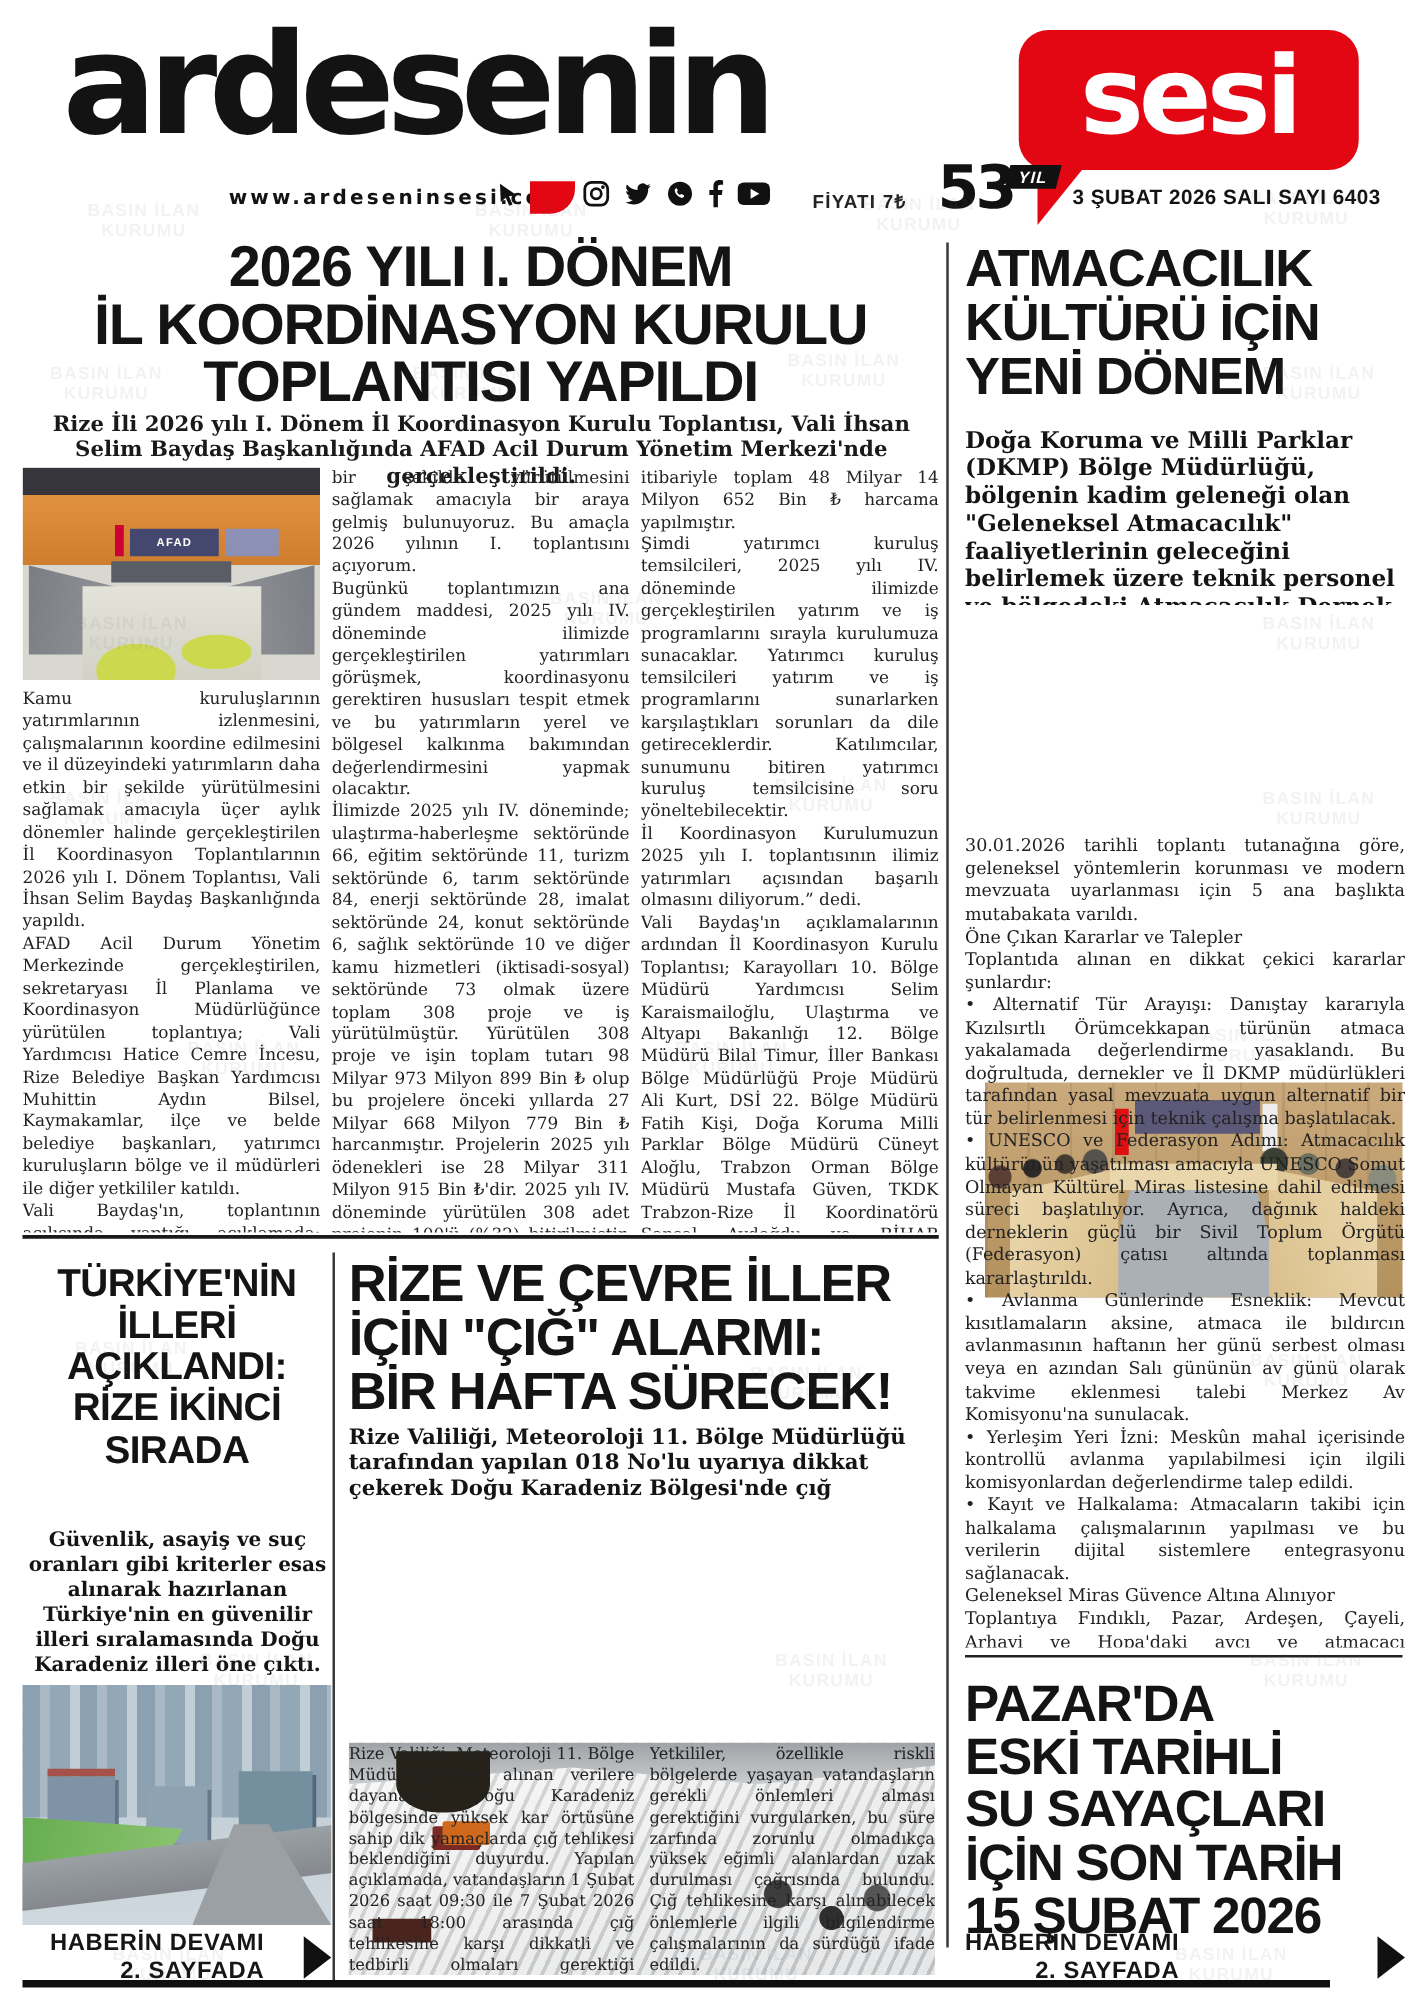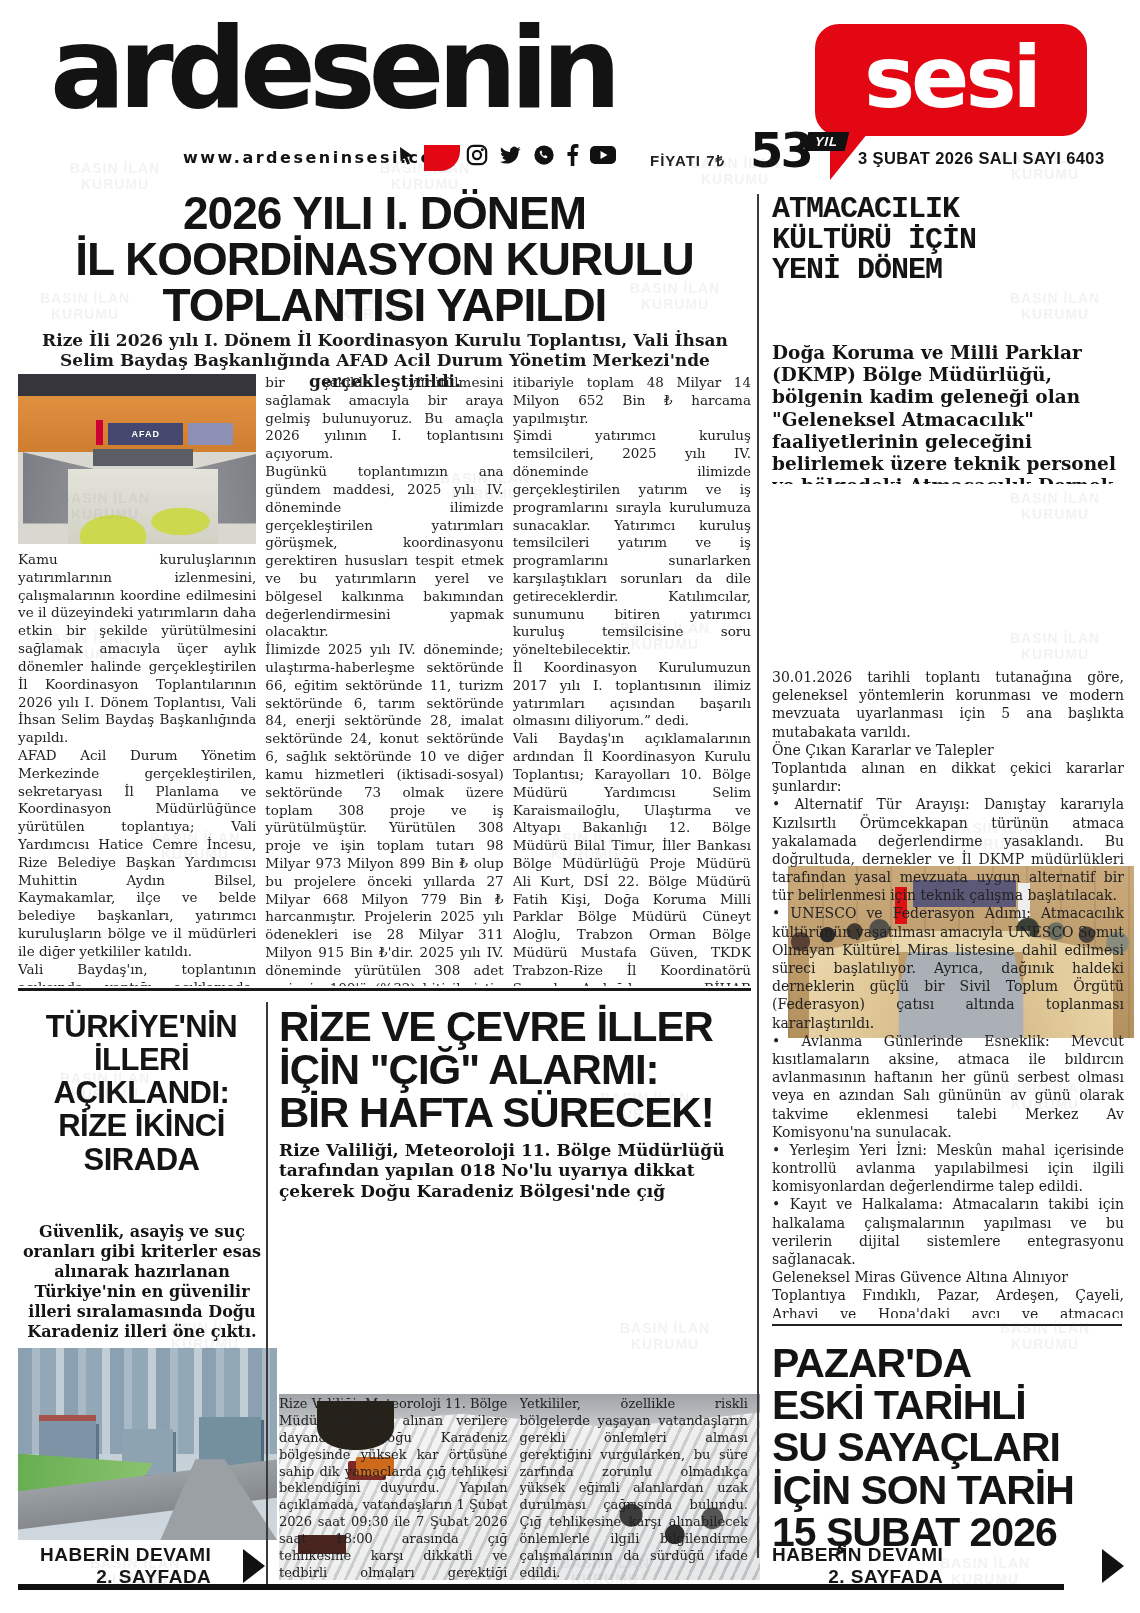--- a/index.html
+++ b/index.html
@@ -42,37 +42,37 @@
   .hl-guvenilir{left:18px;top:1010px;width:247px;text-align:center;font-size:31px;line-height:1.07;letter-spacing:-.5px;}
   .sub-guvenilir{left:22px;top:1222px;width:240px;text-align:center;font:700 16px/1.25 "DejaVu Serif",serif;overflow:hidden;height:124px;}
   .divider-mid{left:266px;top:1002px;width:2px;height:582px;background:#3a3a3a;}
 
   .hl-cig{left:279px;top:1006px;width:472px;font-size:42px;line-height:1.02;letter-spacing:-1px;}
   .sub-cig{left:279px;top:1140px;width:468px;font:700 17px/1.2 "DejaVu Serif",serif;overflow:hidden;height:62px;}
   .cig-cols{left:279px;top:1396px;width:469px;height:186px;display:flex;gap:12px;overflow:hidden;}
   .cig-cols .col{font-size:13px;line-height:1.3;}
 
   .divider-right{left:757px;top:194px;width:2px;height:1364px;background:#3a3a3a;}
-  .hl-atmaca{left:772px;top:194px;width:354px;font-size:30px;line-height:1.02;letter-spacing:-1px;font-family:Liberation Mono, monospace;}
+  .hl-atmaca{left:772px;top:194px;width:354px;font-size:42px;line-height:1.02;letter-spacing:-1px;}
   .sub-atmaca{left:772px;top:342px;width:350px;font:700 18.5px/1.2 "DejaVu Serif",serif;overflow:hidden;height:142px;}
   .atmaca-body{left:772px;top:668px;width:352px;height:650px;overflow:hidden;font-size:14px;line-height:1.3;}
   .rule-right{left:772px;top:1324px;width:350px;height:2px;background:#222;}
   .hl-pazar{left:772px;top:1342px;width:354px;font-size:41px;line-height:1.03;letter-spacing:-1px;}
 
   .continuation{display:flex;align-items:center;justify-content:space-between;gap:8px;}
   .cont-text{text-align:right;font-family:"Liberation Sans",sans-serif;color:#161616;}
   .cont-l1{font-size:19px;font-weight:600;letter-spacing:.5px;}
   .cont-l2{font-size:19px;font-weight:900;letter-spacing:.5px;}
   .cont-arrow{width:0;height:0;border-top:17px solid transparent;border-bottom:17px solid transparent;border-left:22px solid #111;}
   .cont-left{left:40px;top:1544px;width:225px;}
   .cont-right{left:772px;top:1544px;width:352px;}
   .bottom-bar{left:18px;top:1584px;width:1046px;height:6px;background:#0f0f0f;}
 
   
-  .photo{position:relative;overflow:hidden;padding-left:12px;}
+  .photo{position:relative;overflow:hidden;}
   .photo div{position:absolute;}
 
   .photo-afad{width:100%;height:170px;background:#d9d8d0;margin-bottom:7px;}
   .pa-ceiling{top:0;left:0;right:0;height:13%;background:#37353c;}
   .pa-wall{top:13%;left:0;right:0;height:33%;background:linear-gradient(#e09140,#cf7d2f);}
   .pa-banner{top:29%;left:36%;width:30%;height:13%;background:#45486e;color:#fff;
              font:700 9px/1 "Liberation Sans",sans-serif;display:flex;align-items:center;justify-content:center;letter-spacing:1px;}
   .pa-banner2{top:29%;left:68%;width:18%;height:13%;background:#8d90b5;}
   .pa-flag{top:27%;left:31%;width:3%;height:15%;background:#c03;}
   .pa-table-l{top:46%;left:2%;width:34%;height:42%;background:linear-gradient(100deg,#6a6d76,#8a8d94);
@@ -209,21 +209,21 @@
         </div>
     </div>
     <div class="col bodytext">
         <p>bir şekilde yürütülmesini sağlamak amacıyla bir araya gelmiş bulunuyoruz. Bu amaçla 2026 yılının I. toplantısını açıyorum.</p>
         <p>Bugünkü toplantımızın ana gündem maddesi, 2025 yılı IV. döneminde ilimizde gerçekleştirilen yatırımları görüşmek, koordinasyonu gerektiren hususları tespit etmek ve bu yatırımların yerel ve bölgesel kalkınma bakımından değerlendirmesini yapmak olacaktır.</p>
         <p>İlimizde 2025 yılı IV. döneminde; ulaştırma-haberleşme sektöründe 66, eğitim sektöründe 11, turizm sektöründe 6, tarım sektöründe 84, enerji sektöründe 28, imalat sektöründe 24, konut sektöründe 6, sağlık sektöründe 10 ve diğer kamu hizmetleri (iktisadi-sosyal) sektöründe 73 olmak üzere toplam 308 proje ve iş yürütülmüştür. Yürütülen 308 proje ve işin toplam tutarı 98 Milyar 973 Milyon 899 Bin ₺ olup bu projelere önceki yıllarda 27 Milyar 668 Milyon 779 Bin ₺ harcanmıştır. Projelerin 2025 yılı ödenekleri ise 28 Milyar 311 Milyon 915 Bin ₺'dir. 2025 yılı IV. döneminde yürütülen 308 adet projenin 100'ü (%32) bitirilmiştir. 140 adet (%45) proje üzerinde çalışmalar sürdürülmekte olup 49 adet (%15) projede işin ihalesi beklenilmektedir. 16 adet (%5) iş ve proje henüz başlamamıştır. Söz konusu projeler için 2025 yılı IV. dönem sonu</p>
       </div>
     <div class="col bodytext">
         <p>itibariyle toplam 48 Milyar 14 Milyon 652 Bin ₺ harcama yapılmıştır.</p>
         <p>Şimdi yatırımcı kuruluş temsilcileri, 2025 yılı IV. döneminde ilimizde gerçekleştirilen yatırım ve iş programlarını sırayla kurulumuza sunacaklar. Yatırımcı kuruluş temsilcileri yatırım ve iş programlarını sunarlarken karşılaştıkları sorunları da dile getireceklerdir. Katılımcılar, sunumunu bitiren yatırımcı kuruluş temsilcisine soru yöneltebilecektir.</p>
-        <p>İl Koordinasyon Kurulumuzun 2017 yılı I. toplantısının ilimiz yatırımları açısından başarılı olmasını diliyorum.” dedi.</p>
+        <p>İl Koordinasyon Kurulumuzun 2025 yılı I. toplantısının ilimiz yatırımları açısından başarılı olmasını diliyorum.” dedi.</p>
         <p>Vali Baydaş'ın açıklamalarının ardından İl Koordinasyon Kurulu Toplantısı; Karayolları 10. Bölge Müdürü Yardımcısı Selim Karaismailoğlu, Ulaştırma ve Altyapı Bakanlığı 12. Bölge Müdürü Bilal Timur, İller Bankası Bölge Müdürlüğü Proje Müdürü Ali Kurt, DSİ 22. Bölge Müdürü Fatih Kişi, Doğa Koruma Milli Parklar Bölge Müdürü Cüneyt Aloğlu, Trabzon Orman Bölge Müdürü Mustafa Güven, TKDK Trabzon-Rize İl Koordinatörü Şansal Aydoğdu ve RİHAB Müdürü Muhammet Kalyoncu ilimizdeki çalışmaları ve projeleri hakkında yaptıkları sunumlar ile devam etti.</p>
       </div>
   </div>
 
   <div class="abs rule-main"></div>
 
   <div class="abs headline hl-guvenilir">
       <p>TÜRKİYE'NİN</p>
       <p>İLLERİ</p>
       <p>AÇIKLANDI:</p>

